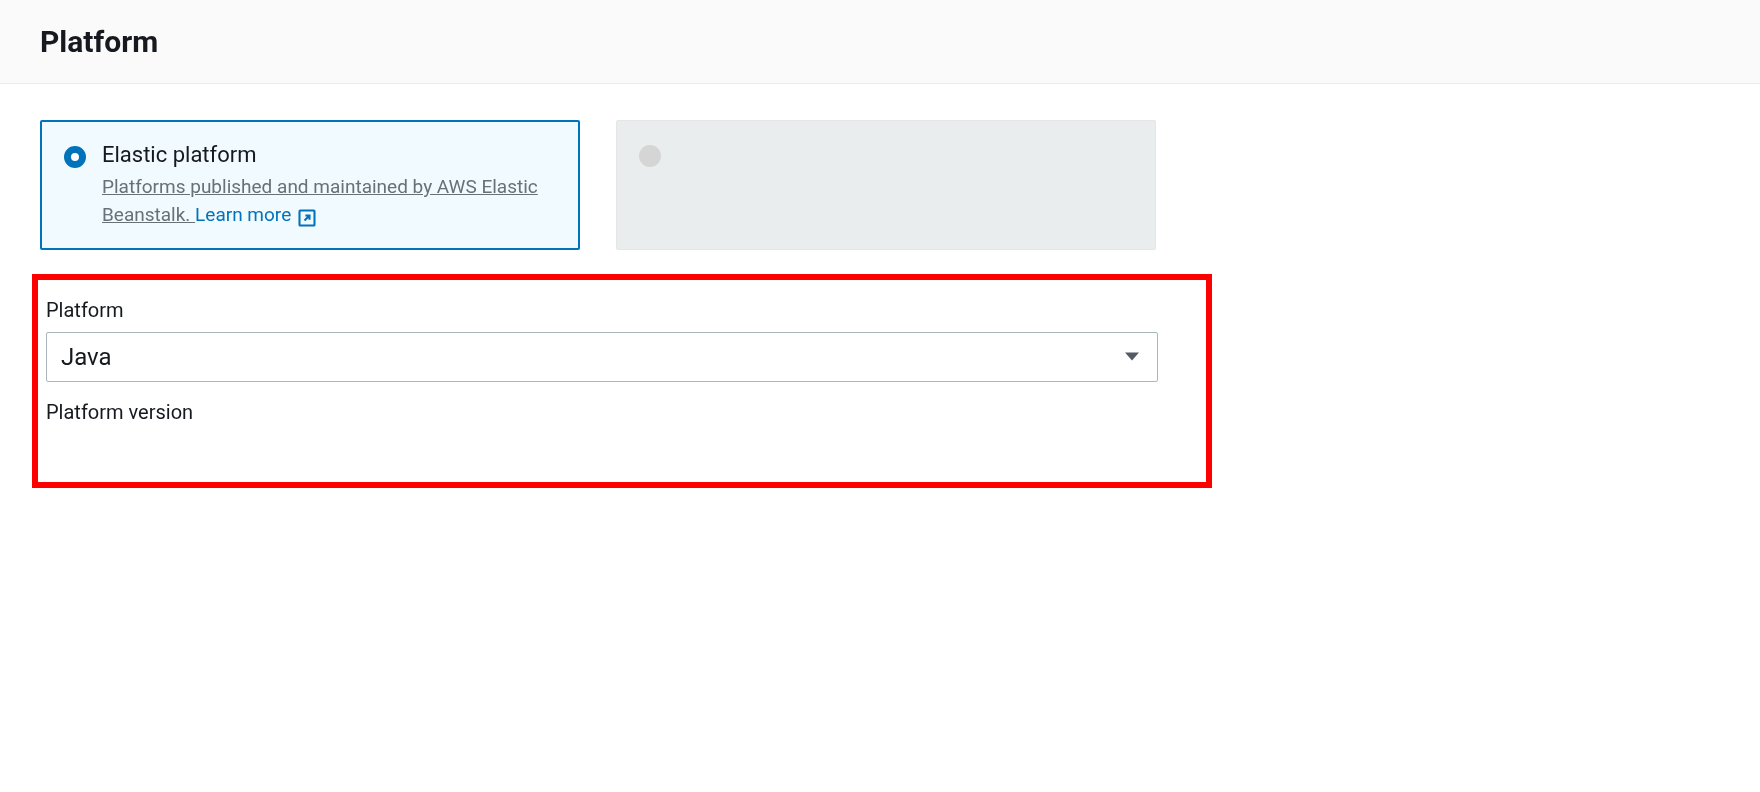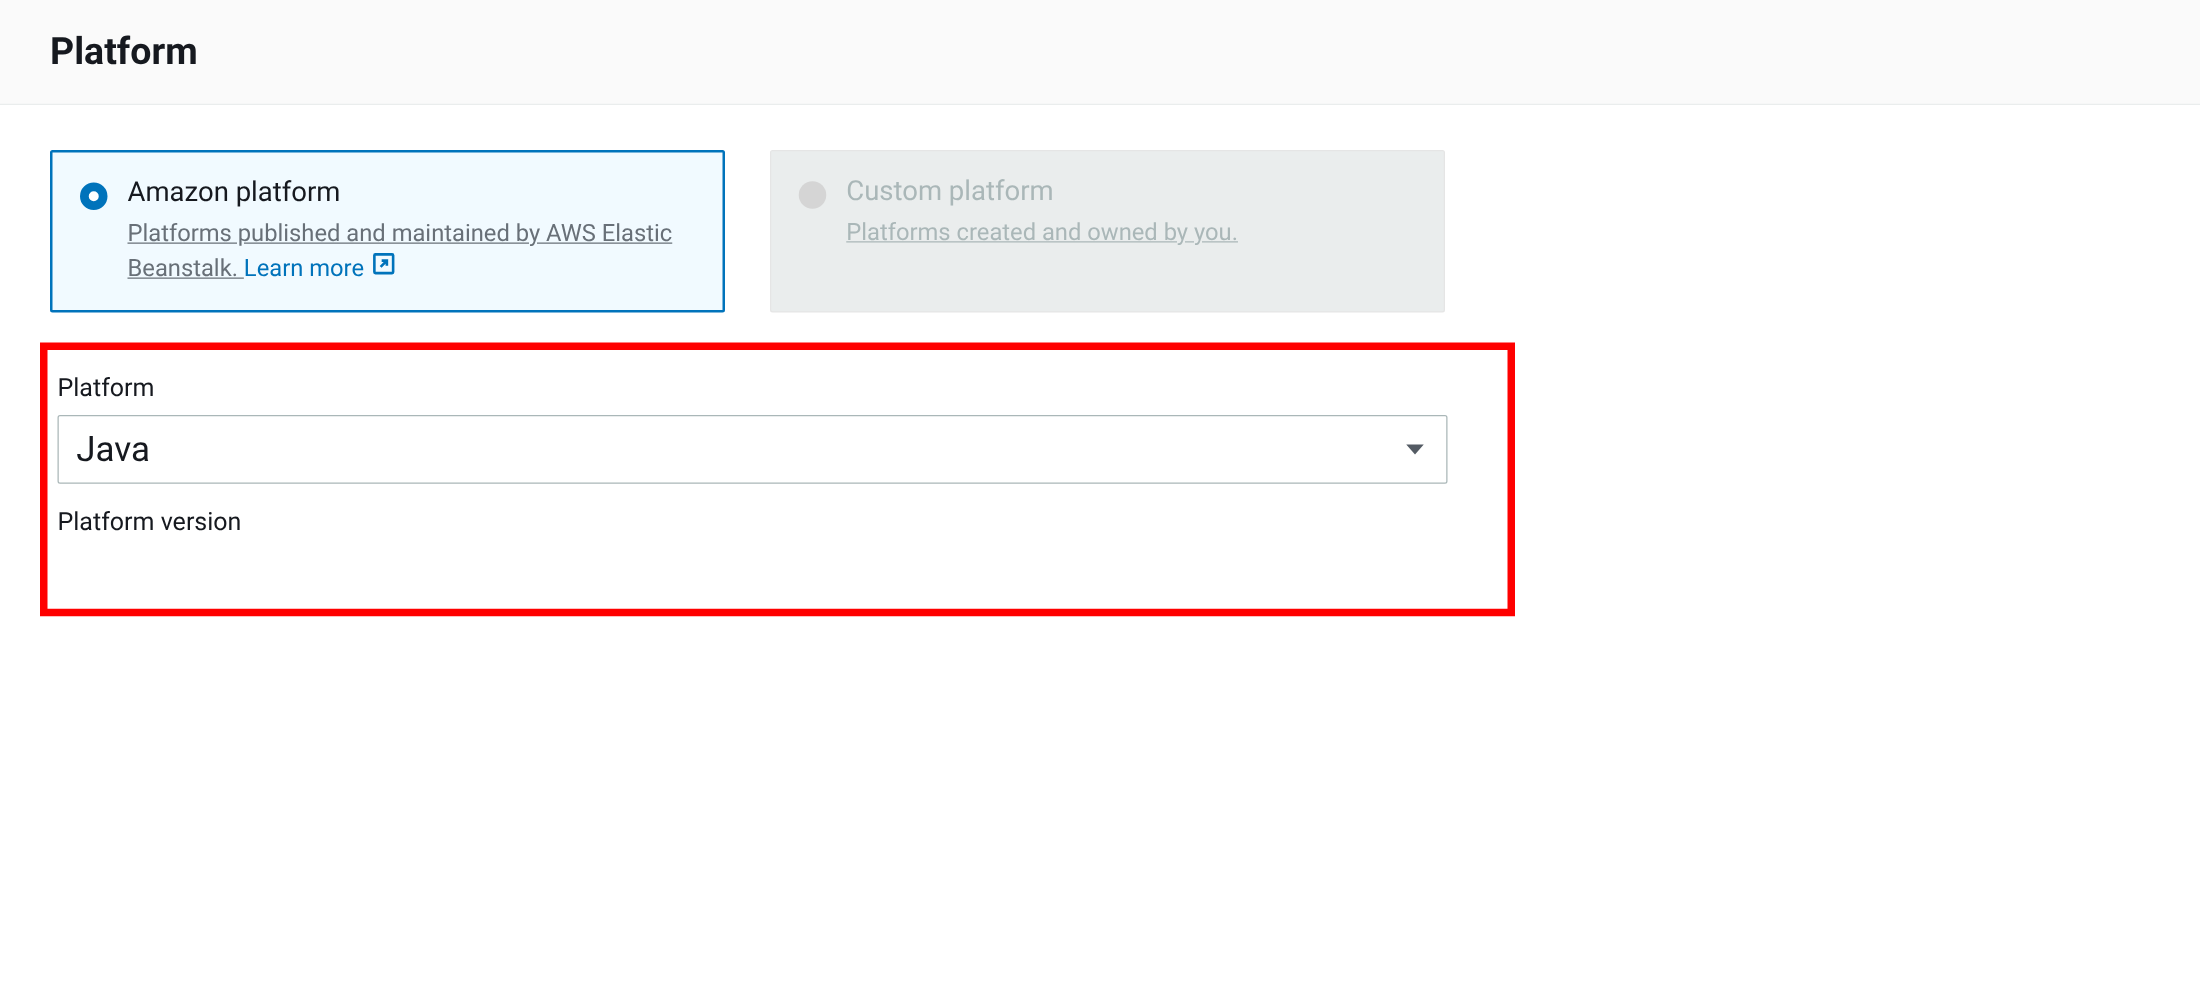--- a/index.html
+++ b/index.html
@@ -80,21 +80,21 @@
       text-decoration: underline;
     }
     .tile-desc.disabled-text {
       color: #aab7b8;
     }
     .learn-link {
       color: #0073bb;
       text-decoration: none;
       cursor: pointer;
       display: inline-flex;
-      align-items: flex-start;
+      align-items: flex-end;
       gap: 6px;
     }
     .external-icon {
       width: 20px;
       height: 20px;
       display: inline-block;
     }
     .external-icon svg {
       width: 100%;
       height: 100%;
@@ -121,21 +121,21 @@
     }
     .select-wrap {
       position: relative;
       width: 1112px;
     }
     .select {
       width: 100%;
       border: 1px solid #aab7b8;
       border-radius: 2px;
       padding: 10px 44px 10px 14px;
-      font-size: 28px;
+      font-size: 24px;
       color: #16191f;
       background: #ffffff;
       cursor: pointer;
       display: flex;
       align-items: center;
       justify-content: space-between;
     }
     .select-arrow {
       position: absolute;
       right: 18px;
@@ -156,39 +156,35 @@
   <h1>Platform</h1>
 </div>
 
 <div class="content">
 
   <div class="tiles">
 
     <div class="tile selected">
       <div class="radio selected"></div>
       <div class="tile-body">
-        <div class="tile-title">Amazon platform</div>
+        <div class="tile-title">Elastic platform</div>
         <div class="tile-desc">
           <span>Platforms published and maintained by AWS Elastic Beanstalk. </span><a class="learn-link">
               <span>Learn more</span>
               <span class="external-icon"><svg viewBox="0 0 24 24" fill="none" stroke="#0073bb" stroke-width="2.5">
                   <rect x="3" y="3" width="18" height="18" rx="1"></rect>
                   <path d="M9 15 L15 9 M10 9 H15 V14"></path>
                 </svg></span>
             </a>
         </div>
       </div>
     </div>
 
     <div class="tile disabled">
       <div class="radio disabled"></div>
-      <div class="tile-body">
-        <div class="tile-title disabled-text">Custom platform</div>
-        <div class="tile-desc disabled-text">Platforms created and owned by you.</div>
-      </div>
     </div>
 
   </div>
 
   <div class="highlight-box">
 
     <div class="form-group">
       <label class="form-label">Platform</label>
       <div class="select-wrap">
         <div class="select">

